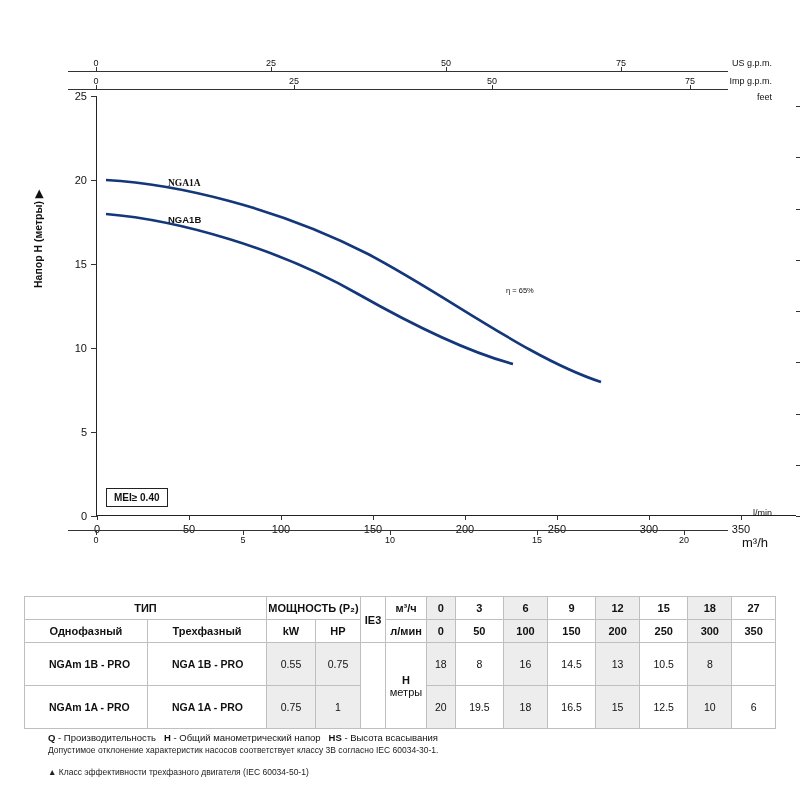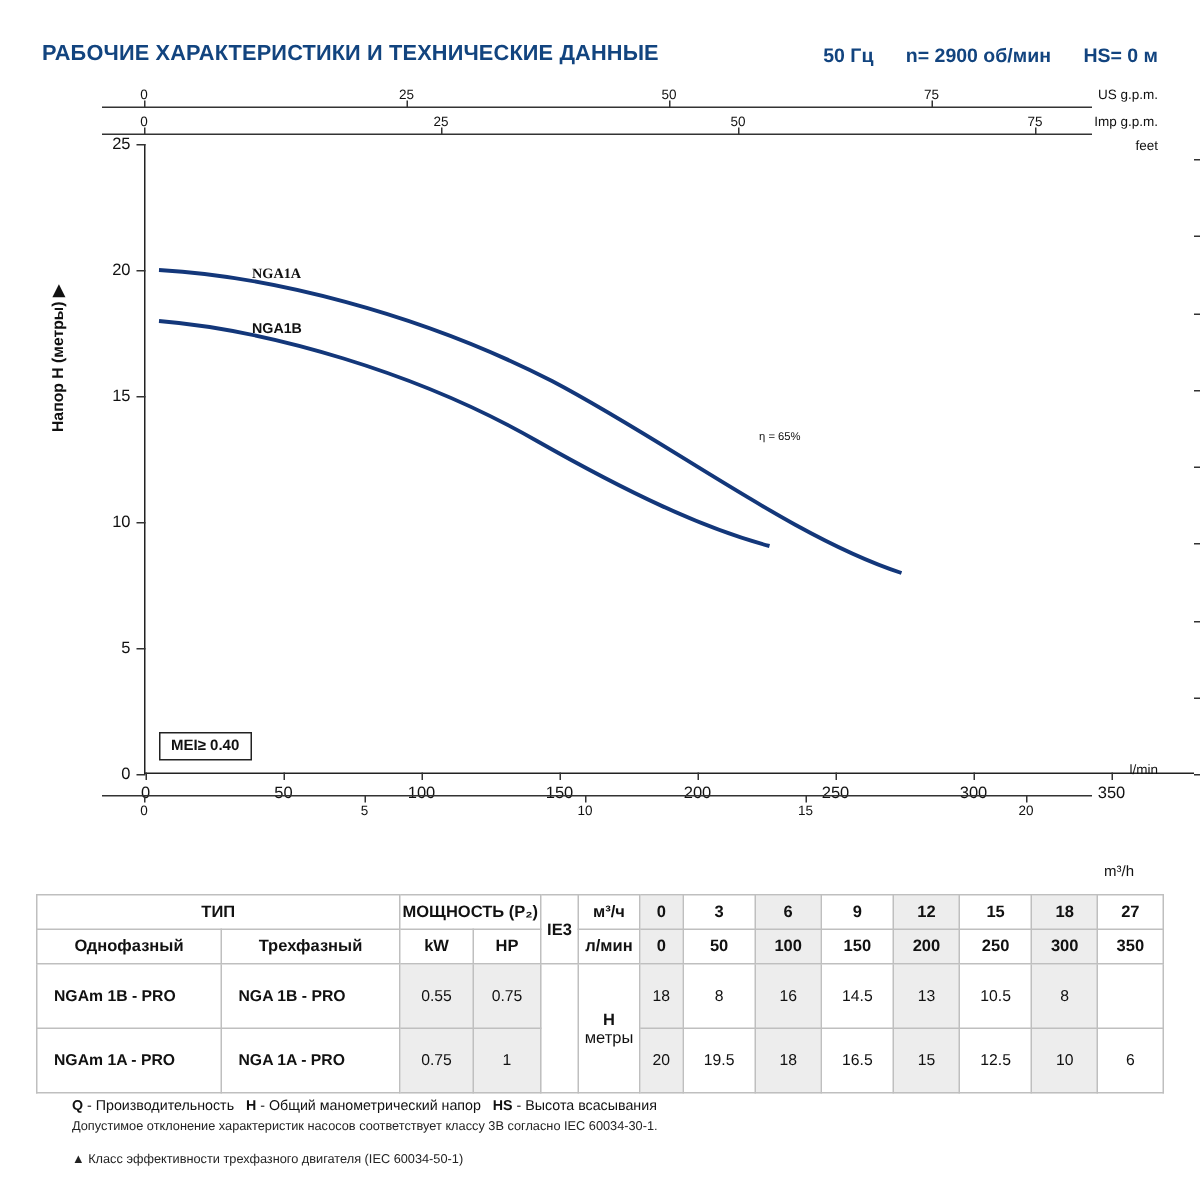--- a/index.html
+++ b/index.html
@@ -51,21 +51,21 @@
   .xlabel{position:absolute;font-size:11px;color:#111;transform:translateX(-50%);white-space:nowrap;}
 
   .axis-title-y{
     position:absolute;left:4px;top:230px;
     font-size:10.5px;font-weight:bold;color:#111;
     transform:rotate(-90deg);transform-origin:left top;
     white-space:nowrap;
   }
   .feet-lbl{position:absolute;right:0px;top:34px;font-size:9px;color:#111;}
   .lmin-lbl{position:absolute;right:0px;font-size:9px;color:#111;}
-  .m3h-lbl{position:absolute;right:16px;font-size:10px;color:#111;margin-top:41px;}
+  .m3h-lbl{position:absolute;right:4px;font-size:13px;color:#111;}
 
   
   .botaxis{position:absolute;left:0;width:744px;height:16px;}
   .botaxis .line{position:absolute;left:40px;right:44px;top:2px;height:1px;background:#333;}
   .botaxis .tick{position:absolute;top:2px;width:1px;height:5px;background:#333;}
   .botaxis .lbl{position:absolute;top:7px;font-size:9px;color:#111;transform:translateX(-50%);}
 
   .axis-title-x{
     position:absolute;left:0;width:744px;text-align:center;
     font-size:11.5px;font-weight:bold;color:#111;
@@ -83,45 +83,37 @@
 
   
   .table-wrap{position:absolute;left:24px;top:596px;width:752px;}
   table{border-collapse:collapse;width:752px;font-size:10.5px;}
   td,th{border:1px solid #bfbfbf;padding:0;text-align:center;color:#111;font-weight:normal;}
   .thead td{font-weight:bold;font-size:11px;height:22px;}
   .sub td{font-weight:bold;font-size:11px;height:22px;}
   .shade{background:#ededed;}
   .rowtall td{height:42px;}
   .bold{font-weight:bold;}
-  .left-pad{text-align:left;padding-left:11px;}
+  .left-pad{text-align:left;padding-left:24px;}
   .ie3{font-weight:bold;font-size:12px;}
   .unitcell{font-size:10px;}
   .hcell{font-weight:bold;font-size:11px;}
 
   
   .notes{position:absolute;left:24px;top:731px;width:752px;font-size:9.5px;color:#111;line-height:13px;margin-left:24px;}
   .notes .n1{font-size:9.5px;}
   .notes b{font-weight:bold;}
   .notes .n2{font-size:8.5px;color:#222;}
   .notes .n3{margin-top:9px;font-size:8.5px;color:#222;}
 </style>
 </head>
 <body>
 
 <div class="page">
 
-  <div class="header">
-    <div class="header-title">РАБОЧИЕ ХАРАКТЕРИСТИКИ И ТЕХНИЧЕСКИЕ ДАННЫЕ</div>
-    <div class="header-right">
-      <span class="hr-hz">50 Гц</span>
-      <span>n= 2900 об/мин</span>
-      <span>HS= 0 м</span>
-    </div>
-  </div>
 
   <div class="chart-wrap">
 
     <div class="topaxis" style="top:0px;">
       <div class="line"></div>
       <div class="tick" style="left:68px;"></div>
       <div class="tick" style="left:243px;"></div>
       <div class="tick" style="left:418px;"></div>
       <div class="tick" style="left:593px;"></div>
       <div class="lbl" style="left:68px;">0</div>

